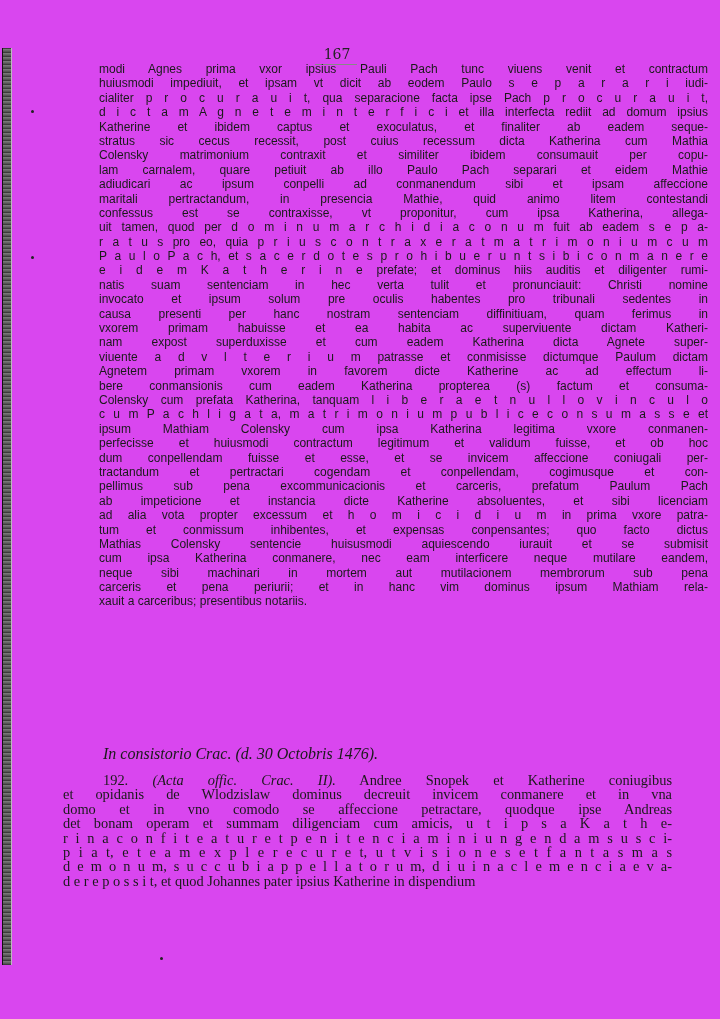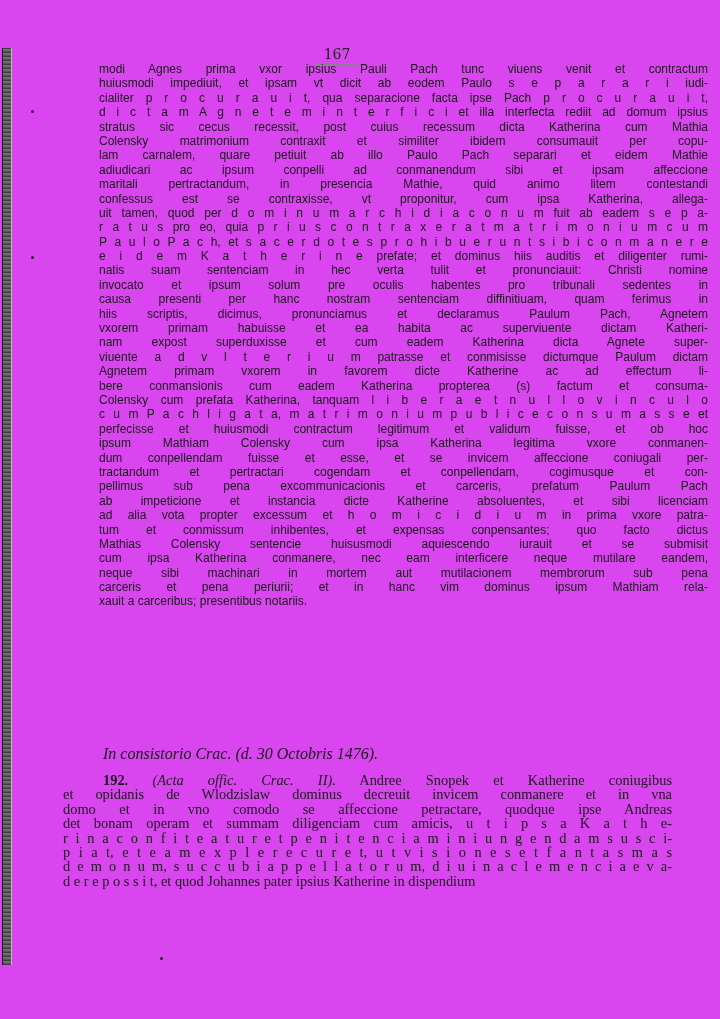--- a/index.html
+++ b/index.html
@@ -22,21 +22,21 @@
   .line { display: block; height: 14.4px; white-space: nowrap; text-align: justify; text-align-last: justify; }
   .line.last { text-align-last: left; }
   .heading {
     position: absolute; left: 103px; top: 745px;
     font-family: "Liberation Serif", serif; font-style: italic; font-size: 16px; color: #1a1a1a;
   }
   .text-block-2 {
     position: absolute; left: 63px; top: 773px; width: 609px;
     font-family: "Liberation Serif", serif; font-size: 14.4px; line-height: 14.4px; color: #1a1a1a;
   }
-  .para-num { font-weight: bold; }
+  .para-num { font-weight: normal; }
   .italic { font-style: italic; }
   .margin-dot { position: absolute; width: 3px; height: 3px; background: #222; border-radius: 50%; }
 </style>
 </head>
 <body>
 
 <div class="page">
   <div class="binding-strip"></div>
 
   <div class="page-number">167</div>
@@ -44,43 +44,43 @@
 
   <div class="margin-dot" style="left:31px; top:110px;"></div>
   <div class="margin-dot" style="left:31px; top:256px;"></div>
   <div class="margin-dot" style="left:160px; top:957px;"></div>
 
   <div class="text-block" id="body-text">
       <span class="line">modi Agnes prima vxor ipsius Pauli Pach tunc viuens venit et contractum</span>
       <span class="line">huiusmodi impediuit, et ipsam vt dicit ab eodem Paulo s e p a r a r i iudi-</span>
       <span class="line">cialiter p r o c u r a u i t, qua separacione facta ipse Pach p r o c u r a u i t,</span>
       <span class="line">d i c t a m A g n e t e m i n t e r f i c i et illa interfecta rediit ad domum ipsius</span>
+      <span class="line">Katherine et ibidem captus et exoculatus, et finaliter ab eadem seque-</span>
       <span class="line">stratus sic cecus recessit, post cuius recessum dicta Katherina cum Mathia</span>
       <span class="line">Colensky matrimonium contraxit et similiter ibidem consumauit per copu-</span>
       <span class="line">lam carnalem, quare petiuit ab illo Paulo Pach separari et eidem Mathie</span>
       <span class="line">adiudicari ac ipsum conpelli ad conmanendum sibi et ipsam affeccione</span>
       <span class="line">maritali pertractandum, in presencia Mathie, quid animo litem contestandi</span>
       <span class="line">confessus est se contraxisse, vt proponitur, cum ipsa Katherina, allega-</span>
       <span class="line">uit tamen, quod per d o m i n u m a r c h i d i a c o n u m fuit ab eadem s e p a-</span>
       <span class="line">r a t u s pro eo, quia p r i u s c o n t r a x e r a t m a t r i m o n i u m c u m</span>
       <span class="line">P a u l o P a c h, et s a c e r d o t e s p r o h i b u e r u n t s i b i c o n m a n e r e</span>
       <span class="line">e i d e m K a t h e r i n e prefate; et dominus hiis auditis et diligenter rumi-</span>
       <span class="line">natis suam sentenciam in hec verta tulit et pronunciauit: Christi nomine</span>
       <span class="line">invocato et ipsum solum pre oculis habentes pro tribunali sedentes in</span>
       <span class="line">causa presenti per hanc nostram sentenciam diffinitiuam, quam ferimus in</span>
-      <span class="line">hiis scriptis, dicimus, pronunciamus et declaramus Paulum Pach, Agnetem</span>
       <span class="line">vxorem primam habuisse et ea habita ac superviuente dictam Katheri-</span>
       <span class="line">nam expost superduxisse et cum eadem Katherina dicta Agnete super-</span>
       <span class="line">viuente a d v l t e r i u m patrasse et conmisisse dictumque Paulum dictam</span>
       <span class="line">Agnetem primam vxorem in favorem dicte Katherine ac ad effectum li-</span>
       <span class="line">bere conmansionis cum eadem Katherina propterea (s) factum et consuma-</span>
       <span class="line">Colensky cum prefata Katherina, tanquam l i b e r a e t n u l l o v i n c u l o</span>
       <span class="line">c u m P a c h l i g a t a, m a t r i m o n i u m p u b l i c e c o n s u m a s s e et</span>
+      <span class="line">ipsum Mathiam Colensky cum ipsa Katherina legitima vxore conmanen-</span>
       <span class="line">perfecisse et huiusmodi contractum legitimum et validum fuisse, et ob hoc</span>
-      <span class="line">ipsum Mathiam Colensky cum ipsa Katherina legitima vxore conmanen-</span>
       <span class="line">dum conpellendam fuisse et esse, et se invicem affeccione coniugali per-</span>
       <span class="line">tractandum et pertractari cogendam et conpellendam, cogimusque et con-</span>
       <span class="line">pellimus sub pena excommunicacionis et carceris, prefatum Paulum Pach</span>
       <span class="line">ab impeticione et instancia dicte Katherine absoluentes, et sibi licenciam</span>
       <span class="line">ad alia vota propter excessum et h o m i c i d i u m in prima vxore patra-</span>
       <span class="line">tum et conmissum inhibentes, et expensas conpensantes; quo facto dictus</span>
       <span class="line">Mathias Colensky sentencie huisusmodi aquiescendo iurauit et se submisit</span>
       <span class="line">cum ipsa Katherina conmanere, nec eam interficere neque mutilare eandem,</span>
       <span class="line">neque sibi machinari in mortem aut mutilacionem membrorum sub pena</span>
       <span class="line">carceris et pena periurii; et in hanc vim dominus ipsum Mathiam rela-</span>

